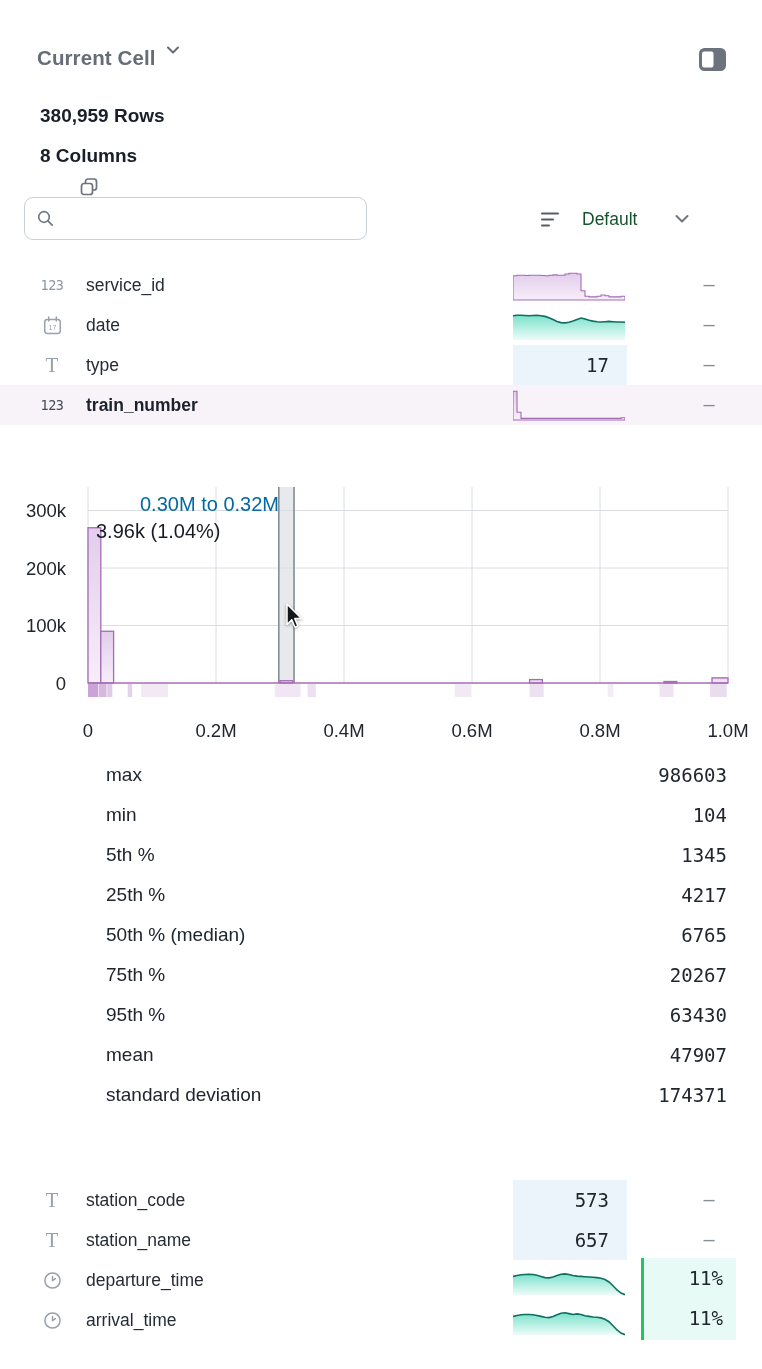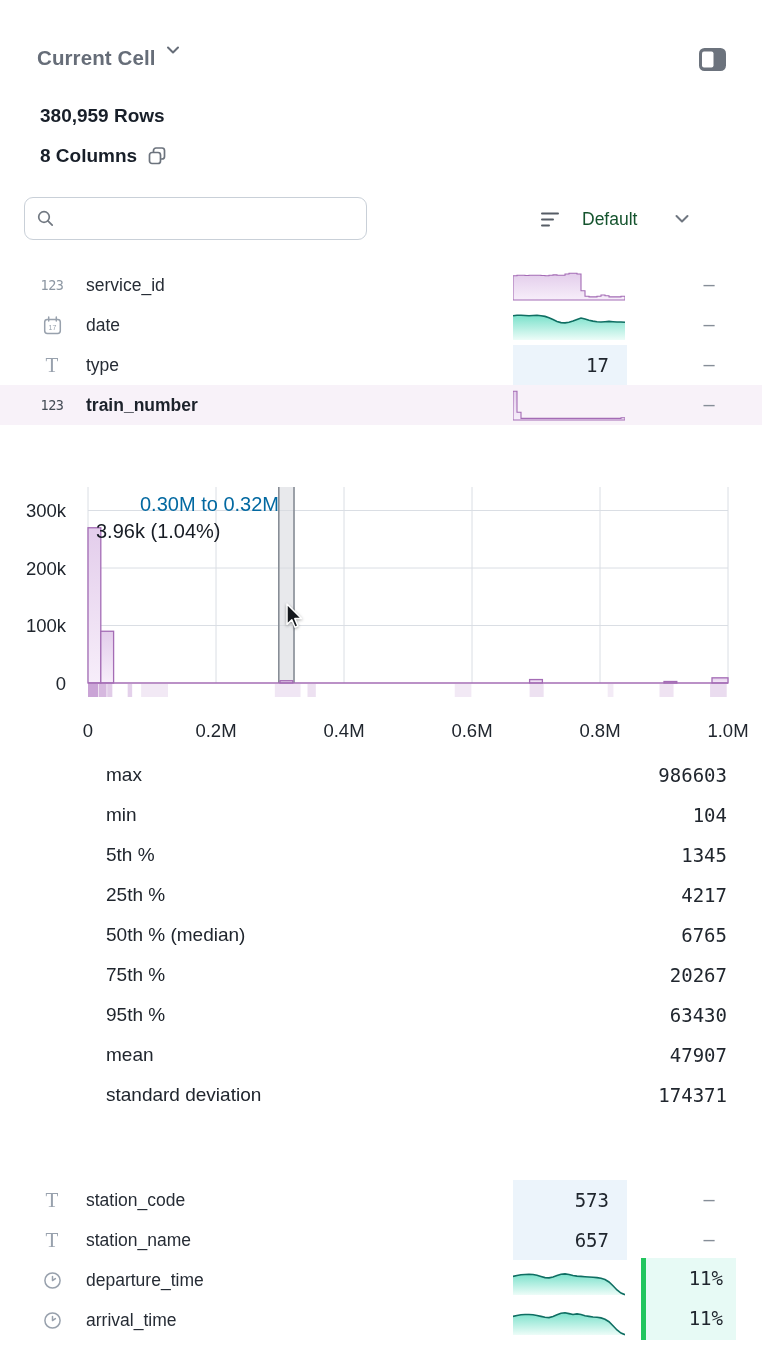--- a/index.html
+++ b/index.html
@@ -6,21 +6,21 @@
   #app{position:relative;width:762px;height:1369px;background:#fff;overflow:hidden;
        font-family:"Liberation Sans",sans-serif;color:#20262e;}
   svg{display:block;}
 
   
   .title-group{position:absolute;left:37px;top:46px;height:30px;display:flex;gap:10px;cursor:pointer;}
   .title-text{font-size:20.5px;font-weight:700;color:#666d78;letter-spacing:.1px;}
   .panel-toggle{position:absolute;left:699px;top:48px;width:27px;height:23px;cursor:pointer;}
 
   .rows-text{position:absolute;left:40px;top:105px;font-size:19px;font-weight:700;color:#181f29;}
-  .cols-line{position:absolute;left:40px;top:145px;display:flex;align-items:center;gap:10px;}
+  .cols-line{position:absolute;left:40px;top:145px;display:flex;align-items:center;gap:10px;flex-direction:column;}
   .cols-text{font-size:19px;font-weight:700;color:#181f29;}
 
   .search-box{position:absolute;left:24px;top:197px;width:343px;height:43px;border:1.5px solid #c9d0d8;
       border-radius:9px;display:flex;align-items:center;box-sizing:border-box;padding:0 12px;background:#fff;}
   .search-box input{border:none;outline:none;flex:1;font-size:16px;margin-left:9px;font-family:"Liberation Sans",sans-serif;}
   .sort-control{position:absolute;left:541px;top:203px;height:32px;display:flex;align-items:center;gap:19px;cursor:pointer;}
   .sort-label{font-size:17.5px;color:#14532d;}
 
   
   .col-row{position:absolute;left:0;width:762px;height:40px;cursor:pointer;}
@@ -46,21 +46,21 @@
   .cursor-arrow{filter:drop-shadow(0 1.5px 1.5px rgba(0,0,0,.35));}
 
   
   .stats{position:absolute;left:0;top:755px;width:762px;}
   .stat-row{height:40px;display:flex;align-items:center;justify-content:space-between;
       padding-left:106px;padding-right:35px;}
   .stat-label{font-size:19px;color:#20262e;}
   .stat-value{font-family:"DejaVu Sans Mono",monospace;font-size:19px;color:#20262e;}
 
   .null-badge{position:absolute;left:641px;top:1258px;width:95px;height:82px;background:#e7faf5;
-      border-left:5px solid #22c55e;box-sizing:border-box;}
+      border-left:3px solid #22c55e;box-sizing:border-box;}
   .null-badge .pct{height:40px;line-height:40px;text-align:right;padding-right:13px;
       font-family:"DejaVu Sans Mono",monospace;font-size:19px;color:#20262e;}
   .ic-stroke{stroke:#98a1ad;fill:none;stroke-width:1.5;stroke-linecap:round;}
 </style>
 </head>
 <body>
 
 <div id="app">
 
   <div class="title-group">

